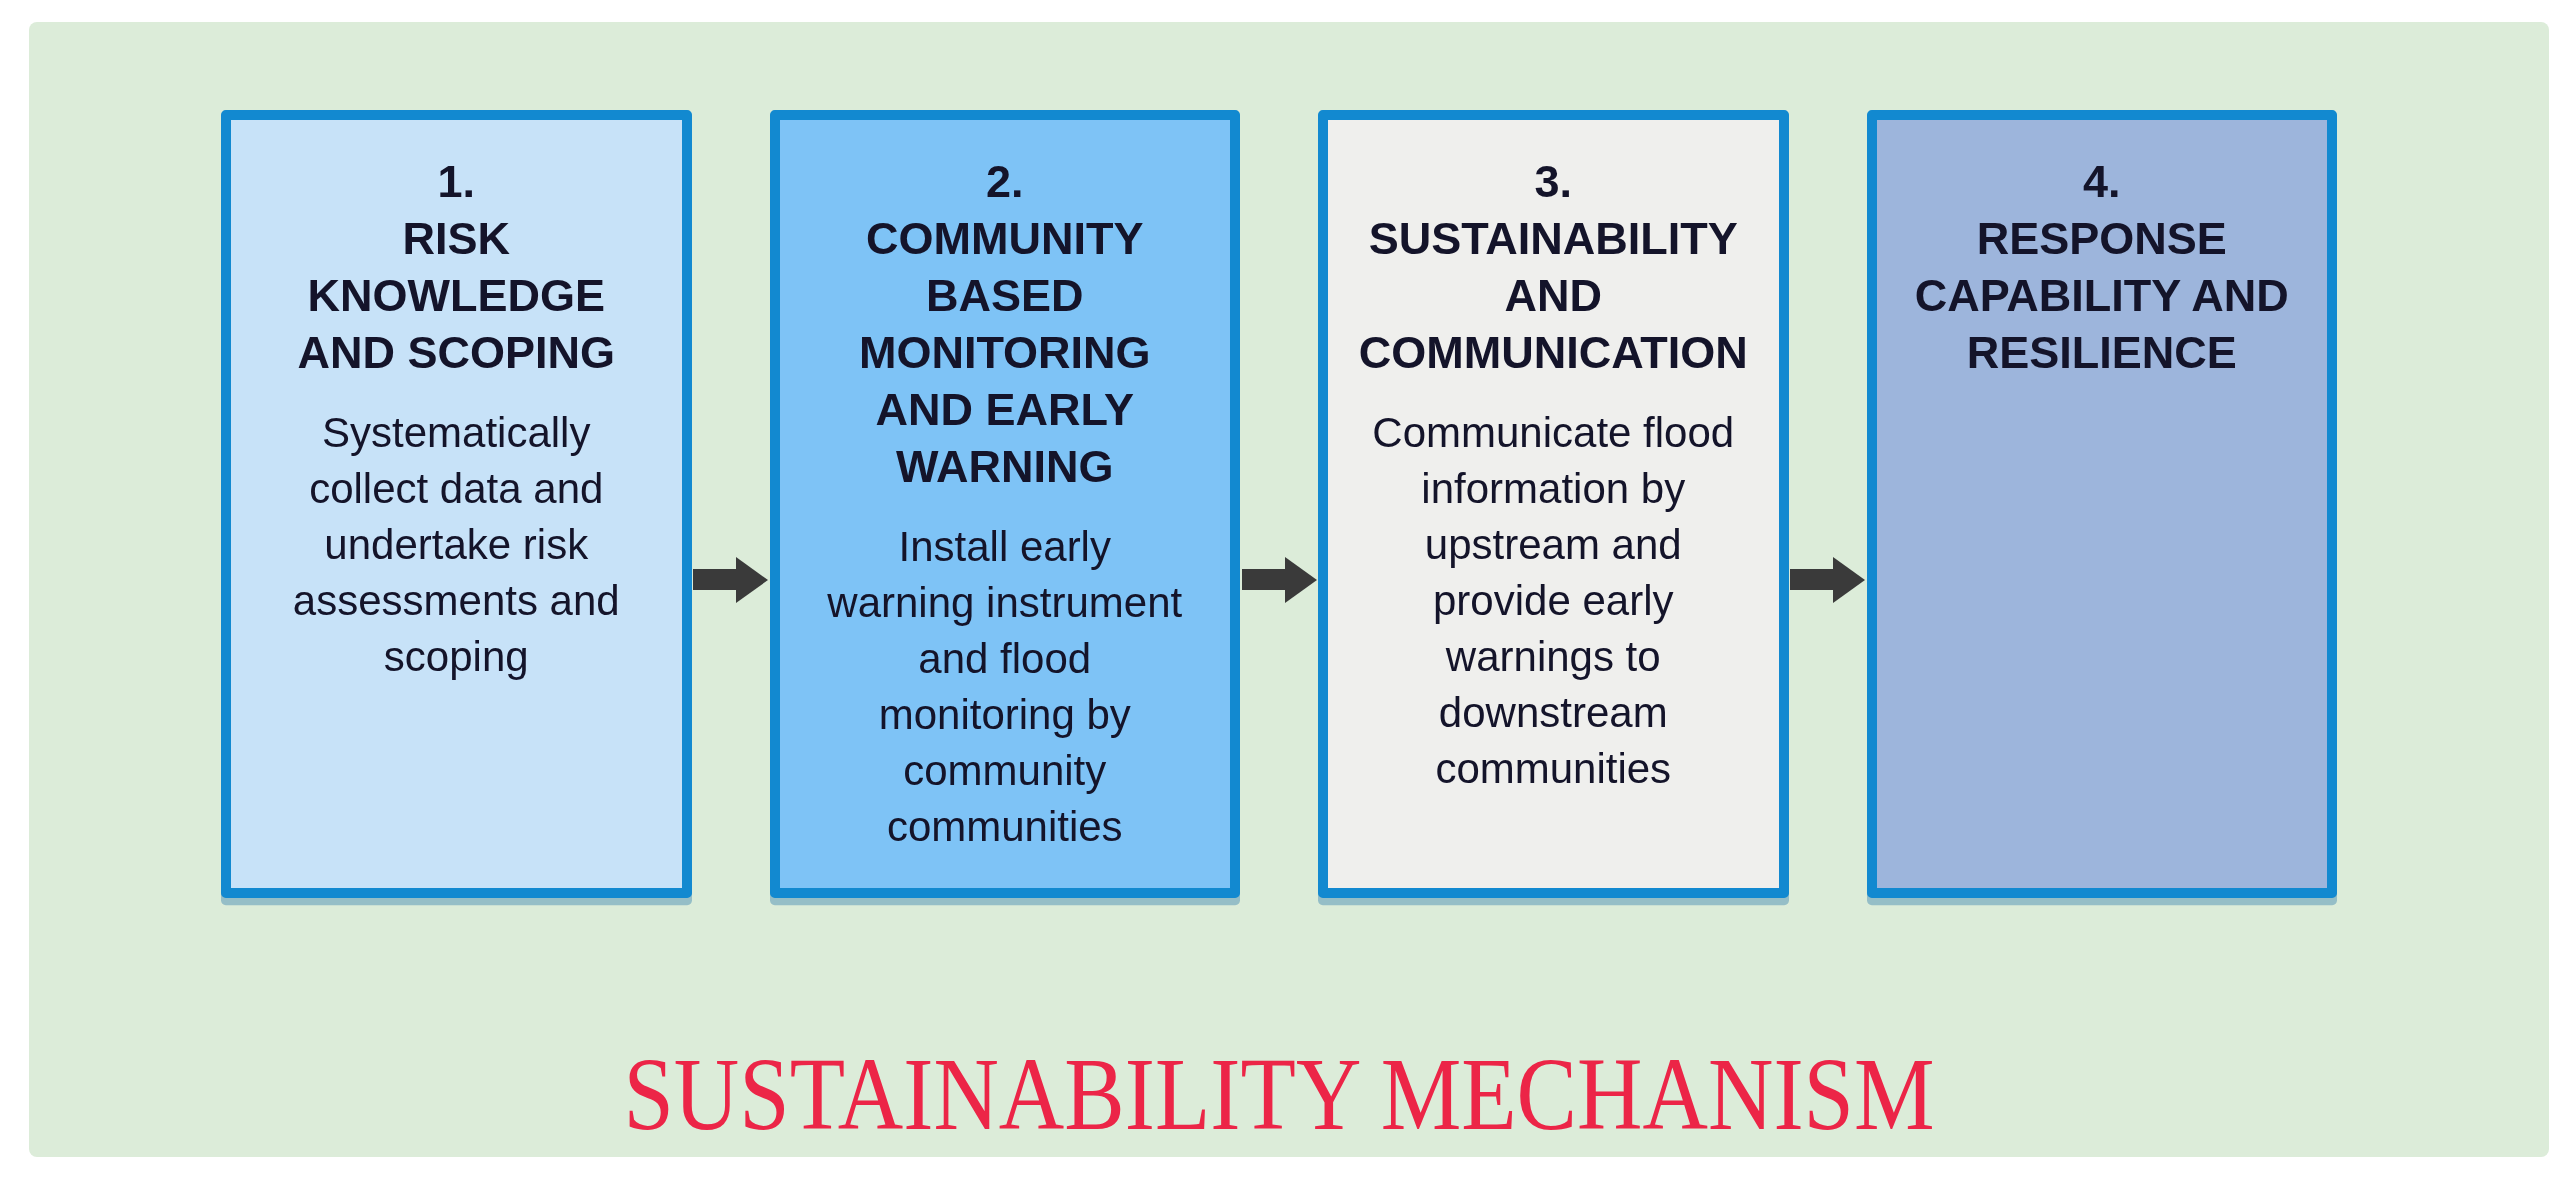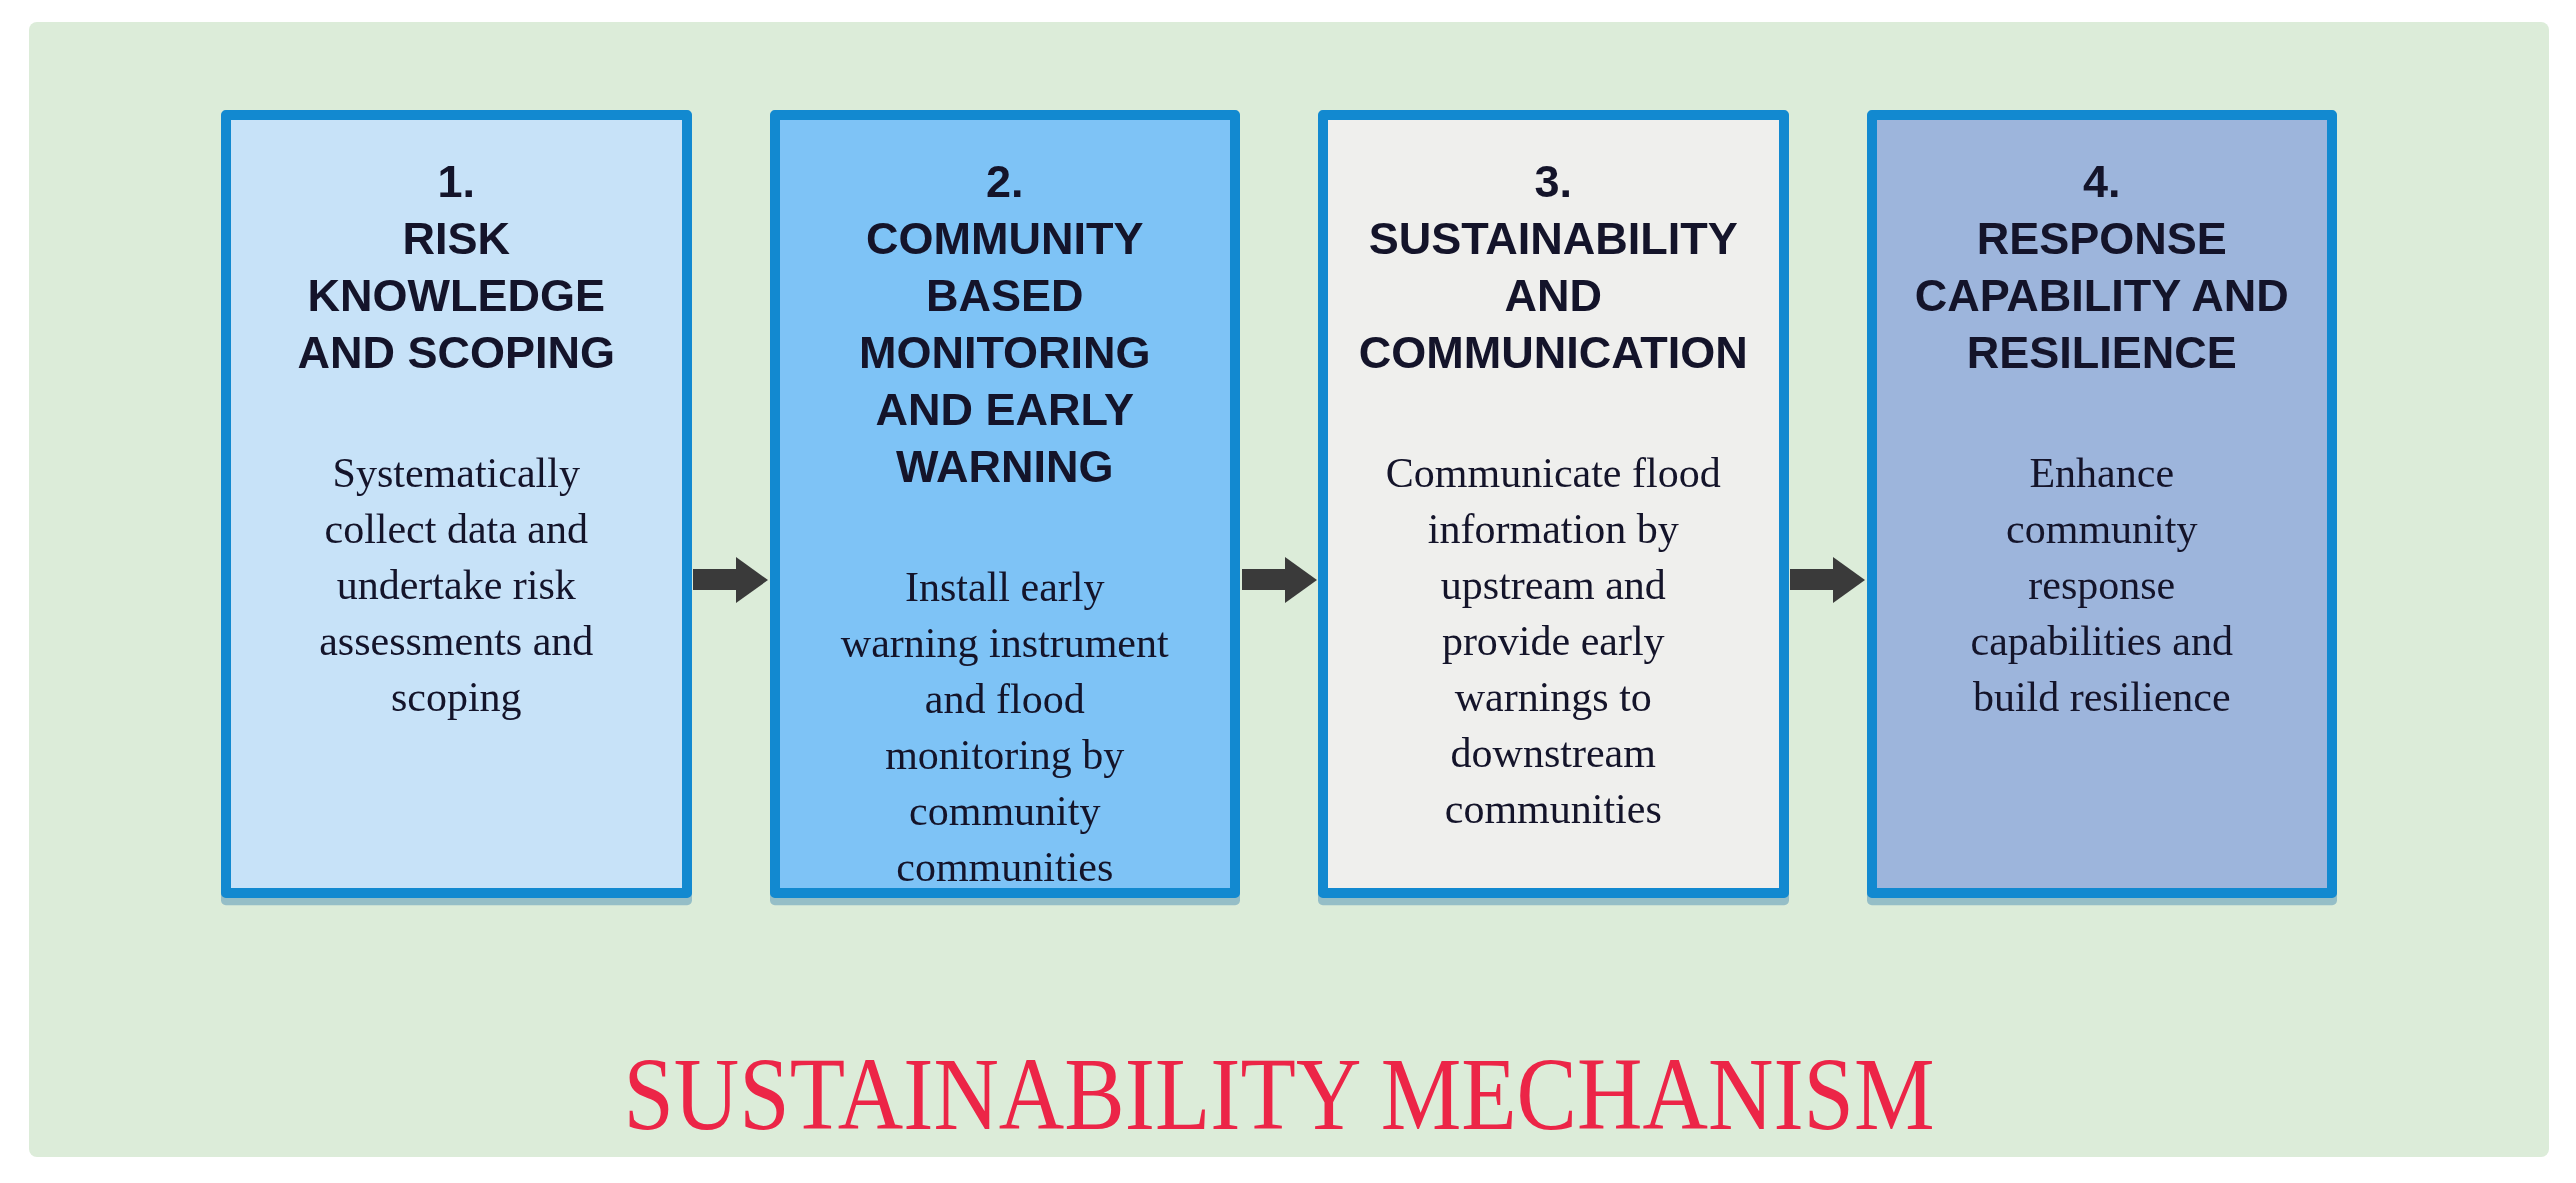--- a/index.html
+++ b/index.html
@@ -35,25 +35,24 @@
     color:var(--text-dark,#14142a);
   }
   .step-inner{padding:33px 9.5px 0 9.5px;}
   .step-number,.step-title{
     font-weight:bold;
     font-size:45px;
     line-height:57px;
     white-space:pre-line;
   }
   .step-body{
-    margin-top:64px;
+    margin-top:24px;
     font-size:42px;
     line-height:56px;
     white-space:pre-line;
-    font-family:Liberation Serif, serif;
   }
   .arrow-slot{
     position:relative;
     width:78px;
     flex:0 0 auto;
   }
   .arrow{
     position:absolute;
     left:1.6px;top:447px;
     display:flex;
@@ -158,25 +157,20 @@
           <div class="arrow-head"></div>
         </div>
       </div>
 
       <div class="step" style="background: rgb(157, 181, 220);">
         <div class="step-inner">
           <div class="step-number">4.</div>
           <div class="step-title">RESPONSE
 CAPABILITY AND
 RESILIENCE</div>
-          <div class="step-body">Enhance
-community
-response
-capabilities and
-build resilience</div>
         </div>
       </div>
 
     </div>
 
     <div class="banner">SUSTAINABILITY MECHANISM</div>
 
   </div>
 </div>
 

